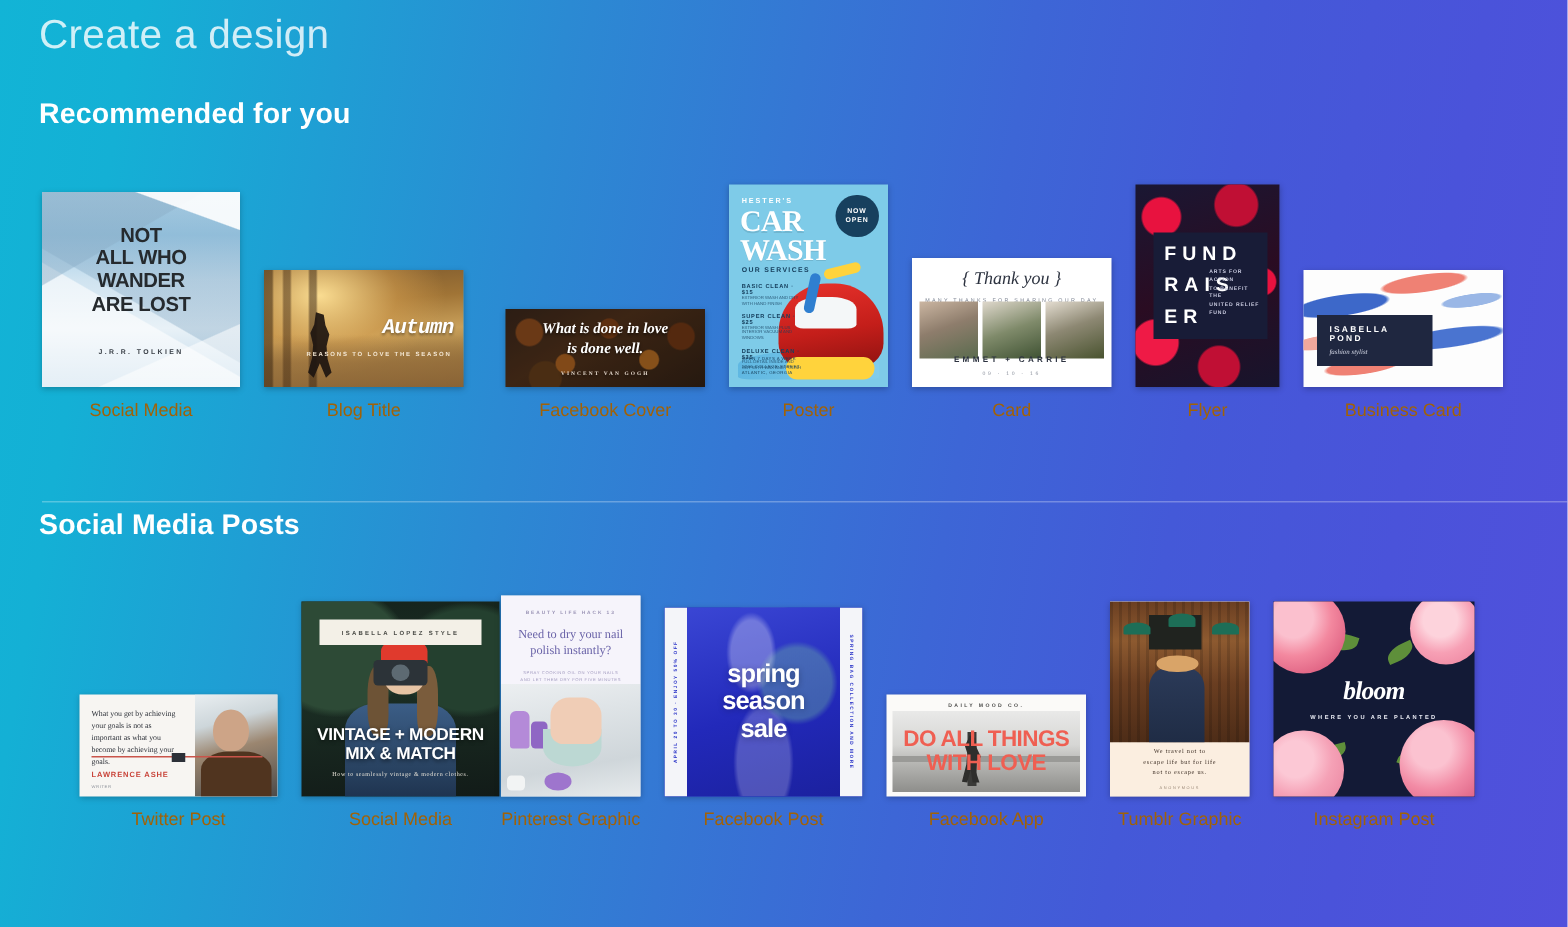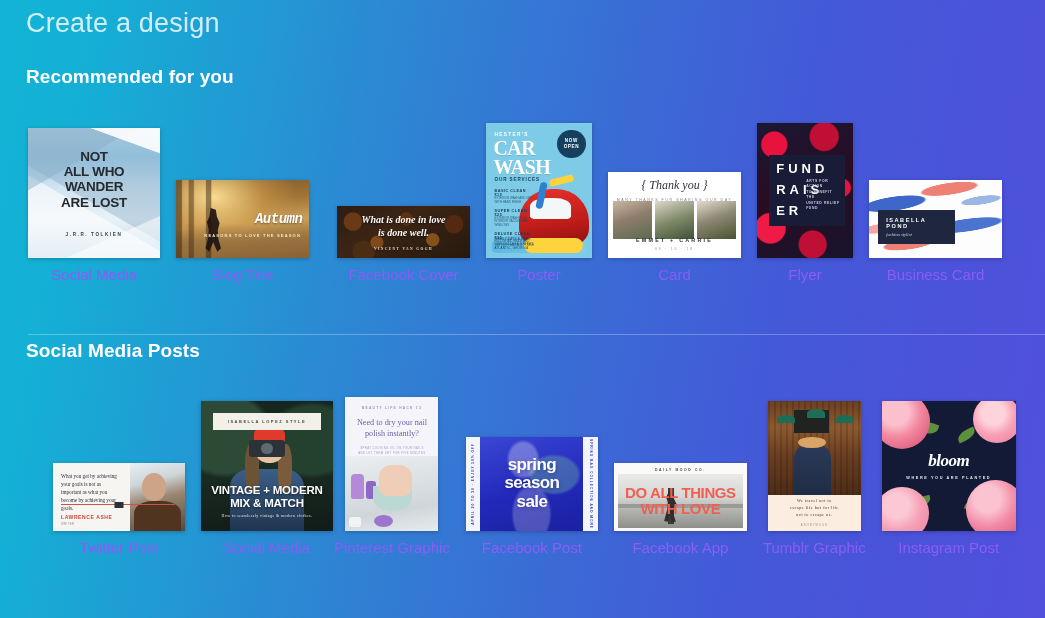--- a/index.html
+++ b/index.html
@@ -69,22 +69,22 @@
     cursor: pointer;
   }
   .thumb {
     position: relative;
     overflow: hidden;
     background: #ffffff;
     box-shadow: 0 1px 4px rgba(0,0,0,0.25);
   }
   .card-label {
     margin-top: 8px;
-    font-size: 15px;
-    color: #8b5cf6;
+    font-size: 12px;
+    color: #a16207;
     text-align: right;
     white-space: nowrap;
     font-weight: 400;
   }
 
   
 
   
   .t-mountains {
     background:
@@ -606,21 +606,21 @@
           <div class="pin-obj4"></div>
           <div class="pin-bowl"></div>
           <div class="pin-hand"></div>
           <div class="pin-obj3"></div>
         </div>
       </div>
       <div class="card-label">Pinterest Graphic</div>
     </div>
 
     <div class="card" style="margin-left:16px;">
-      <div class="thumb t-fbpost" style="width:132px;height:94px;">
+      <div class="thumb t-fbpost" style="width:132px;height:126px;">
         <div class="fb-band left">
           <span>APRIL 20 TO 30 · ENJOY 50% OFF</span>
         </div>
         <div class="fb-band right">
           <span>SPRING BAG COLLECTION AND MORE</span>
         </div>
         <div class="fb-words">
           <div>spring</div>
           <div>season</div>
           <div>sale</div>

